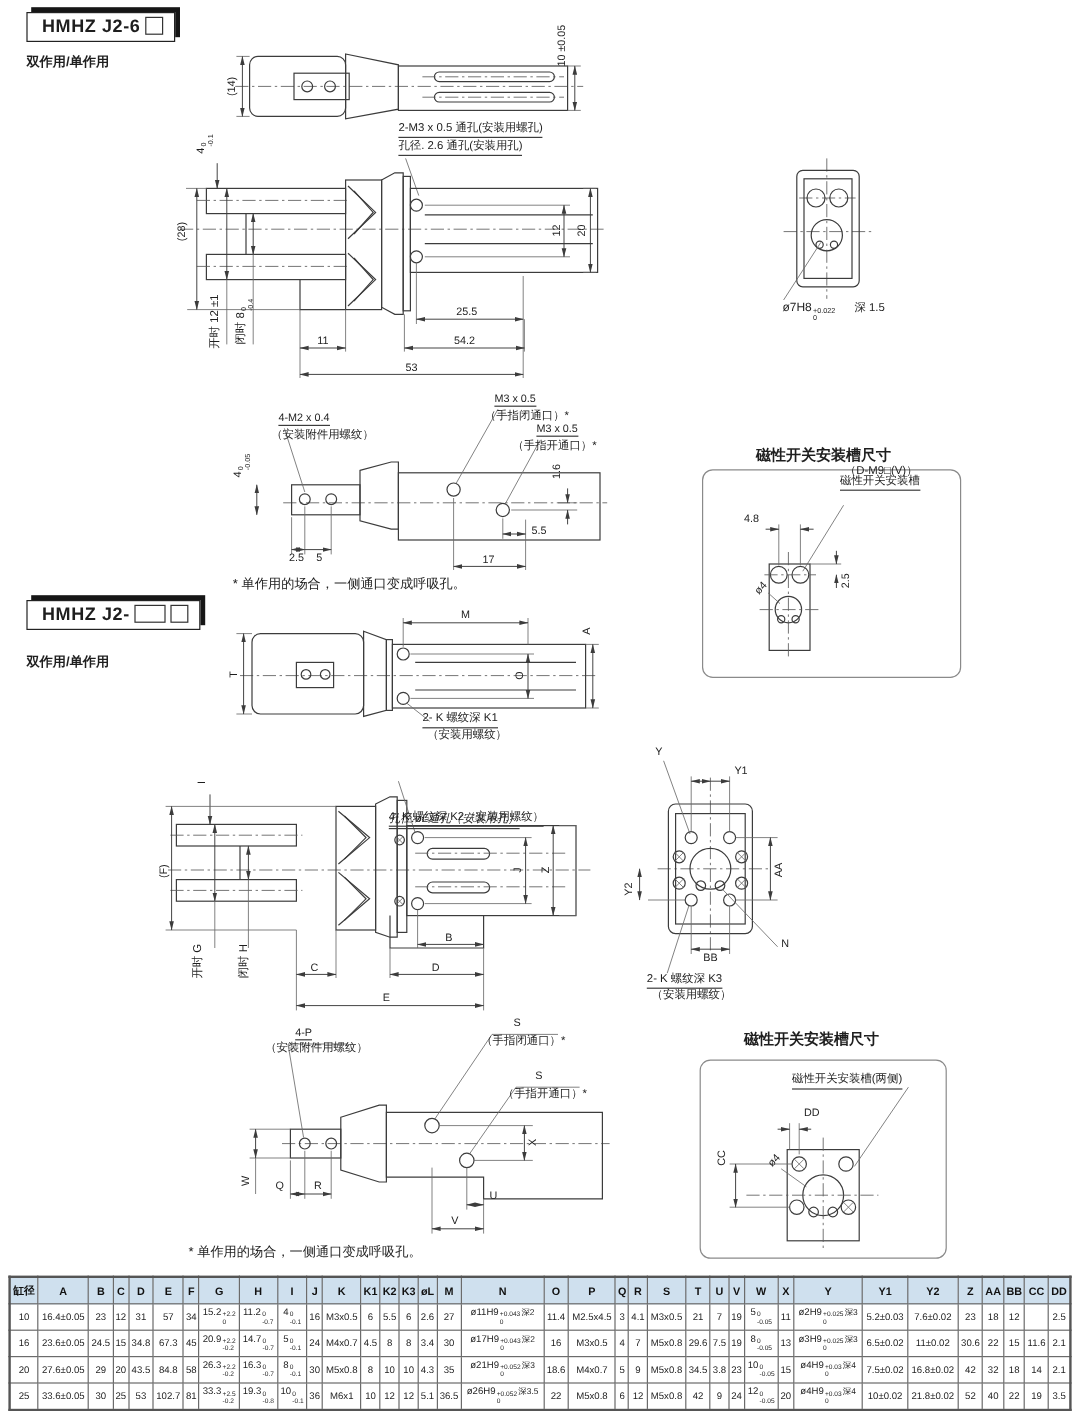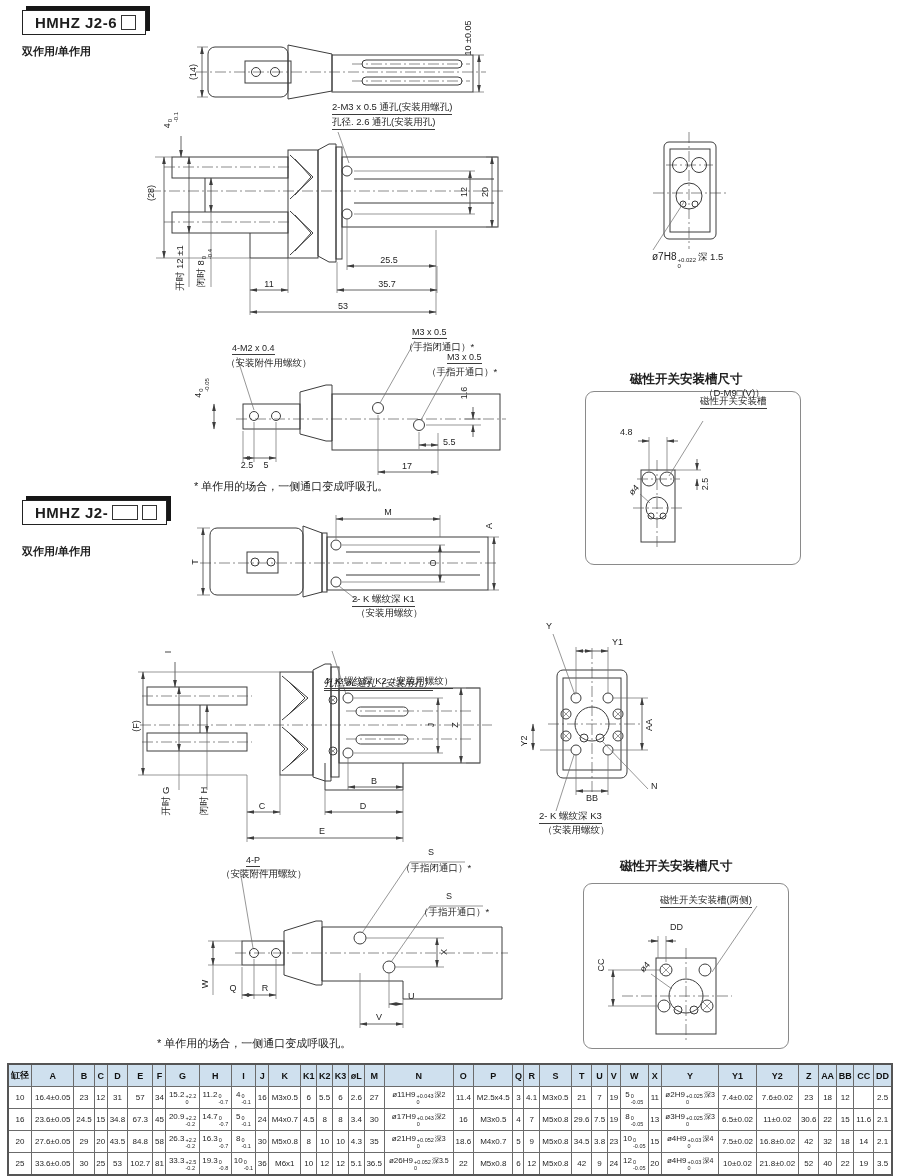--- a/index.html
+++ b/index.html
@@ -12,21 +12,21 @@
   .dim{stroke:#3c3c3c;stroke-width:.8;fill:none;}
   .lbl{position:absolute;font-size:10px;line-height:1.15;white-space:nowrap;color:#1e1e1e;}
   .c{transform:translate(-50%,-50%);}
   .v{transform:translate(-50%,-50%) rotate(-90deg);}
   .r45{transform:translate(-50%,-50%) rotate(-48deg);}
   .u{border-bottom:1px solid #3c3c3c;padding-bottom:1px;}
   .sm{font-size:9px;}
   .cjk{font-size:9.5px;}
   .ts{display:inline-flex;flex-direction:column;font-size:6px;line-height:1.05;vertical-align:-2px;
       text-align:left;margin-left:1px;}
-  .suf{margin-left:2px;}
+  .suf{margin-left:16px;}
   .badge{position:absolute;border:1.5px solid #222;background:#fff;padding:3px 9px 3px 12px;
          font-size:15px;font-weight:bold;box-shadow:4px -4px 0 0 #161616;letter-spacing:.5px;}
   .sq{display:inline-block;width:13px;height:13px;border:1.5px solid #333;vertical-align:-2px;margin-left:4px;}
   .sqw{width:24px;}
   .subtitle{position:absolute;font-size:11px;font-weight:bold;}
   .fnote{position:absolute;font-size:11px;color:#222;}
   .boxp{position:absolute;border:1px solid #8a8a8a;border-radius:9px;background:transparent;}
   .boxtitle{position:absolute;font-size:12.5px;font-weight:bold;}
   table.dims{position:absolute;left:7px;top:1063px;width:886px;border-collapse:collapse;
              table-layout:auto;font-size:8px;border:2px solid #555;}
@@ -362,21 +362,21 @@
         <span>-0.1</span>
       </span></div>
 <div class="lbl v sm" style="left:151px;top:193px;">(28)</div>
 <div class="lbl v cjk" style="left:180px;top:268px;">开时 12 ±1</div>
 <div class="lbl v cjk" style="left:205px;top:268px;"><span>闭时 8</span><span class="ts">
         <span>0</span>
         <span>-0.4</span>
       </span></div>
 <div class="lbl c sm" style="left:269px;top:284px;">11</div>
 <div class="lbl c sm" style="left:378px;top:260px;margin-left:11px;">25.5</div>
-<div class="lbl c sm" style="left:387px;top:284px;">35.7</div>
+<div class="lbl c sm" style="left:387px;top:284px;">54.2</div>
 <div class="lbl c sm" style="left:343px;top:306px;">53</div>
 <div class="lbl v sm" style="left:464px;top:192px;">12</div>
 <div class="lbl v sm" style="left:485px;top:192px;">20</div>
 
 <div class="lbl" style="left:652px;top:251px;"><span>ø7H8</span><span class="ts">
         <span>+0.022</span>
         <span>0</span>
       </span><span class="suf cjk">深 1.5</span></div>
 
 <div class="lbl u sm" style="left:232px;top:343px;">4-M2 x 0.4</div>
@@ -540,21 +540,21 @@
           <td>19</td>
           <td><span>5</span><span class="ts">
               <span>0</span>
               <span>-0.05</span>
             </span></td>
           <td>11</td>
           <td><span>ø2H9</span><span class="ts">
               <span>+0.025</span>
               <span>0</span>
             </span><span class="suf">深3</span></td>
-          <td>7.4±0.02</td>
+          <td>5.2±0.03</td>
           <td>7.6±0.02</td>
           <td>23</td>
           <td>18</td>
           <td>12</td>
           <td></td>
           <td>2.5</td>
         </tr>
         <tr>
           <td>16</td>
           <td>23.6±0.05</td>

